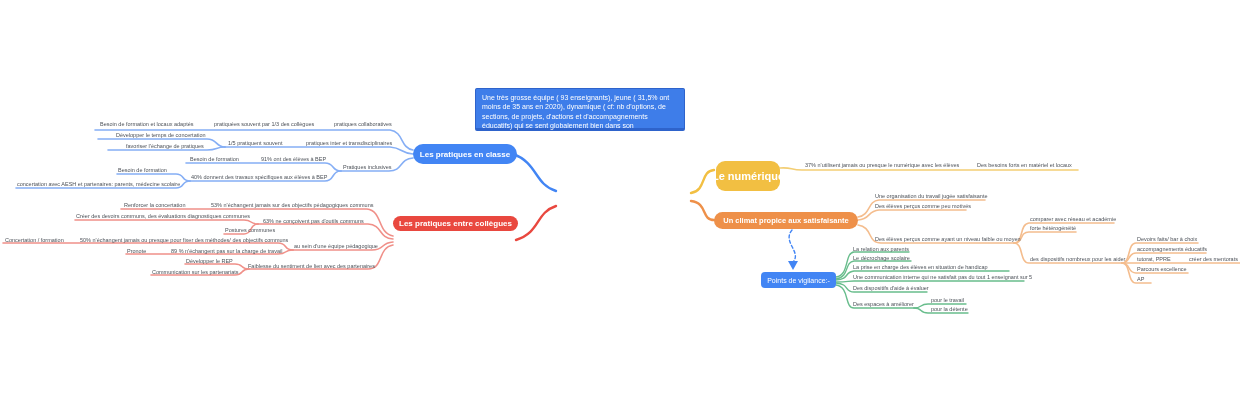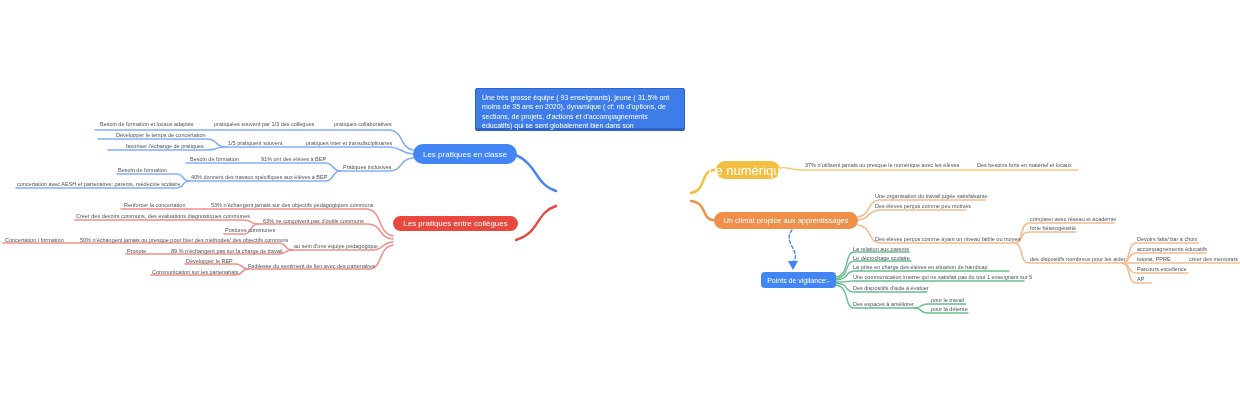--- a/index.html
+++ b/index.html
@@ -2,21 +2,21 @@
 <html><head>
 <meta charset="utf-8">
 <style>
   html,body{margin:0;padding:0;background:#fff;}
   .canvas{position:relative;width:1240px;height:400px;background:#ffffff;overflow:hidden;
           font-family:"Liberation Sans",sans-serif;}
   .wires{position:absolute;left:0;top:0;width:1240px;height:400px;}
   .lf{position:absolute;font-size:11px;line-height:13px;white-space:nowrap;color:#4c5158;
       transform:scale(.5);transform-origin:0 0;}
   .pill{position:absolute;display:flex;align-items:center;justify-content:center;
-        color:#fff;font-weight:normal;white-space:nowrap;box-sizing:border-box;}
+        color:#fff;font-weight:bold;white-space:nowrap;box-sizing:border-box;}
   .note{position:absolute;left:475px;top:88px;width:210px;height:43px;box-sizing:border-box;
         background:#3e7de9;border:1px solid #2e63cb;border-bottom-width:3px;border-radius:2px;
         color:#fff;font-size:7px;line-height:9.3px;padding:4px 6px;}
 </style>
 </head>
 <body>
 
 <div class="canvas">
 
   <svg class="wires" viewBox="0 0 1240 400" fill="none" stroke-linecap="round" stroke-linejoin="round">
@@ -85,22 +85,22 @@
     <g>
       <path stroke="#4285f4" stroke-width="1.4" stroke-dasharray="3 2.5" d="M792 230 C782 242 802 252 793 262"></path>
       <path fill="#4285f4" stroke="none" d="M788 261 L798 261 L793 270 Z"></path>
     </g>
   </svg>
 
   <div class="note">Une très grosse équipe ( 93 enseignants), jeune ( 31,5% ont moins de 35 ans en 2020), dynamique ( cf: nb d'options, de sections, de projets, d'actions et d'accompagnements éducatifs) qui se sent globalement bien dans son établissement</div>
 
   <div class="pill" style="left:413px;top:144px;width:104px;height:20px;border-radius:10px;background:#4285f4;font-size:8px;">Les pratiques en classe</div>
   <div class="pill" style="left:393px;top:216px;width:125px;height:15px;border-radius:10px;background:#e9483f;font-size:8px;">Les pratiques entre collègues</div>
-  <div class="pill" style="left:716px;top:161px;width:64px;height:18px;border-radius:9px;background:#f2bf42;font-size:13px;">Le numérique</div>
-  <div class="pill" style="left:714px;top:212px;width:144px;height:17px;border-radius:9px;background:#ee9049;font-size:7.5px;">Un climat propice aux apprentissages</div>
+  <div class="pill" style="left:716px;top:161px;width:64px;height:30px;border-radius:9px;background:#f2bf42;font-size:11px;">Le numérique</div>
+  <div class="pill" style="left:714px;top:212px;width:144px;height:17px;border-radius:9px;background:#ee9049;font-size:7.5px;">Un climat propice aux satisfaisante</div>
   <div class="pill" style="left:761px;top:272px;width:75px;height:16px;border-radius:4px;background:#4285f4;font-size:7px;font-weight:normal;">Points de vigilance:-</div>
 
   <div class="lf" style="left:100px;top:121px;">Besoin de formation et locaux adaptés</div>
   <div class="lf" style="left:214px;top:121px;">pratiquées souvent par 1/3 des collègues</div>
   <div class="lf" style="left:334px;top:121px;">pratiques collaboratives</div>
   <div class="lf" style="left:116px;top:132px;">Développer le temps de concertation</div>
   <div class="lf" style="left:228px;top:140px;">1/5 pratiquent souvent</div>
   <div class="lf" style="left:306px;top:140px;">pratiques inter et transdisciplinaires</div>
   <div class="lf" style="left:126px;top:143px;">favoriser l'échange de pratiques</div>
   <div class="lf" style="left:190px;top:156px;">Besoin de formation</div>

